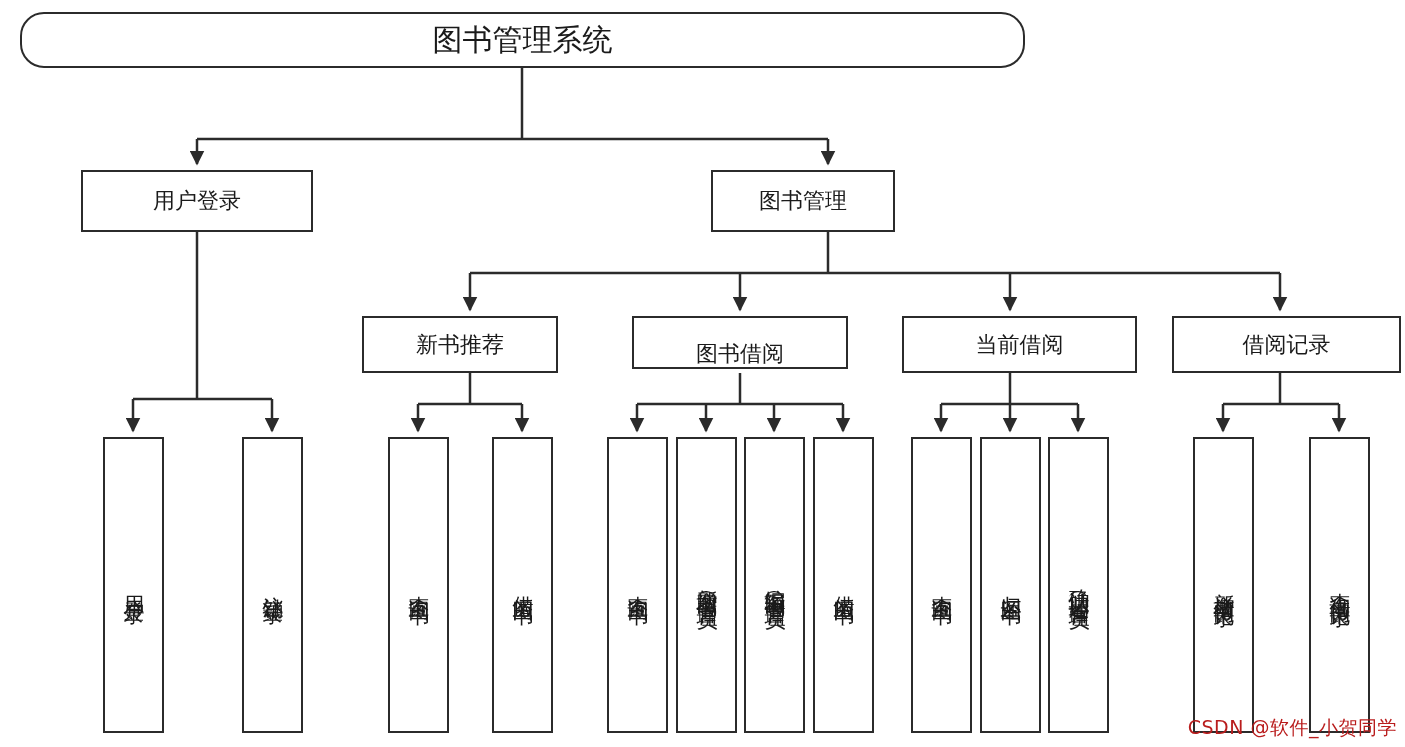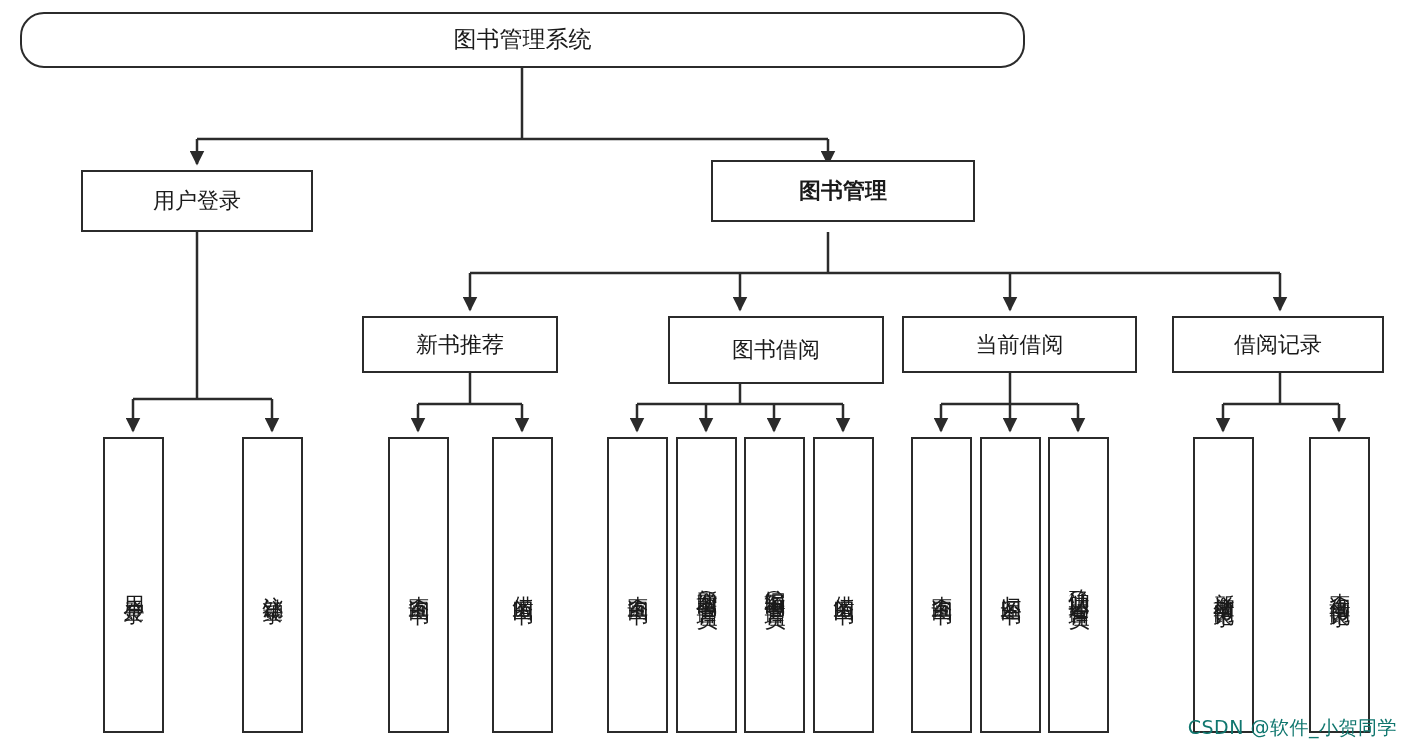--- a/index.html
+++ b/index.html
@@ -24,21 +24,21 @@
     border: 2px solid #2b2b2b;
     background: #ffffff;
     display: flex;
     align-items: center;
     justify-content: center;
     color: #1a1a1a;
     line-height: 1.18;
     text-align: center;
   }
   .node.root {
-    font-size: 23px;
+    font-size: 30px;
     border-radius: 24px;
   }
   .node.lvl2 {
     font-size: 22px;
   }
   .node.lvl3 {
     font-size: 22px;
   }
   .node.leaf {
     font-size: 21px;
@@ -61,21 +61,21 @@
     top: 0;
     width: 1405px;
     height: 747px;
     pointer-events: none;
   }
   .watermark {
     position: absolute;
     right: 8px;
     bottom: 6px;
     font-size: 19px;
-    color: #0f766e;
+    color: #b91c1c;
     white-space: nowrap;
     letter-spacing: 0.5px;
   }
 </style>
 </head>
 <body>
 
 <div id="canvas">
 
   <svg id="edges" viewBox="0 0 1405 747" xmlns="http://www.w3.org/2000/svg">
@@ -128,34 +128,34 @@
     </g>
   </svg>
 
   <div class="node root" style="left:20px; top:12px; width:1005px; height:56px;">
     <span>图书管理系统</span>
   </div>
 
   <div class="node lvl2" style="left:81px; top:170px; width:232px; height:62px;">
     <span>用户登录</span>
   </div>
-  <div class="node lvl2" style="left:711px; top:160px; width:264px; height:62px;font-weight:bold;">
+  <div class="node lvl2" style="left:711px; top:170px; width:184px; height:62px;">
     <span>图书管理</span>
   </div>
 
   <div class="node lvl3" style="left:362px; top:316px; width:196px; height:57px;">
     <span>新书推荐</span>
   </div>
-  <div class="node lvl3" style="left:668px; top:316px; width:216px; height:68px;">
+  <div class="node lvl3" style="left:632px; top:316px; width:216px; height:53px;align-items:flex-end;">
     <span>图书借阅</span>
   </div>
   <div class="node lvl3" style="left:902px; top:316px; width:235px; height:57px;">
     <span>当前借阅</span>
   </div>
-  <div class="node lvl3" style="left:1172px; top:316px; width:212px; height:57px;">
+  <div class="node lvl3" style="left:1172px; top:316px; width:229px; height:57px;">
     <span>借阅记录</span>
   </div>
 
   <div class="node leaf" style="left:103px; top:437px; width:61px; height:296px;">
     <span>用户登录</span>
   </div>
   <div class="node leaf" style="left:242px; top:437px; width:61px; height:296px;">
     <span>注销登录</span>
   </div>
 

